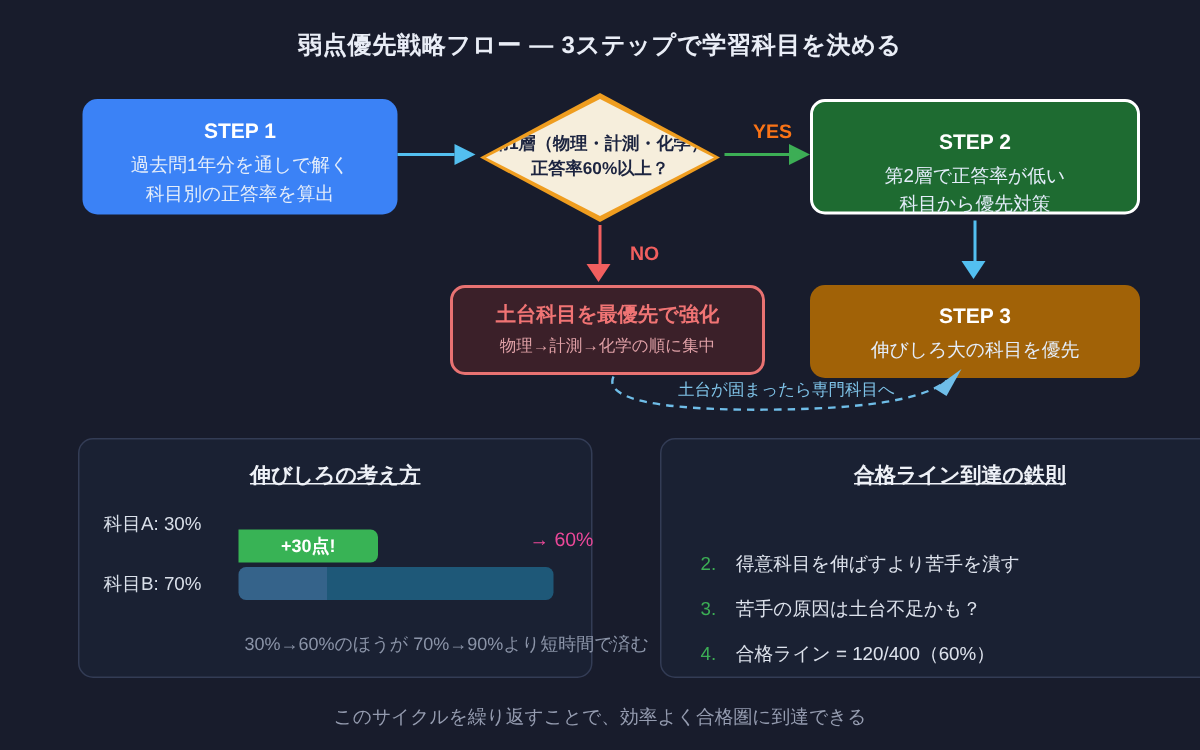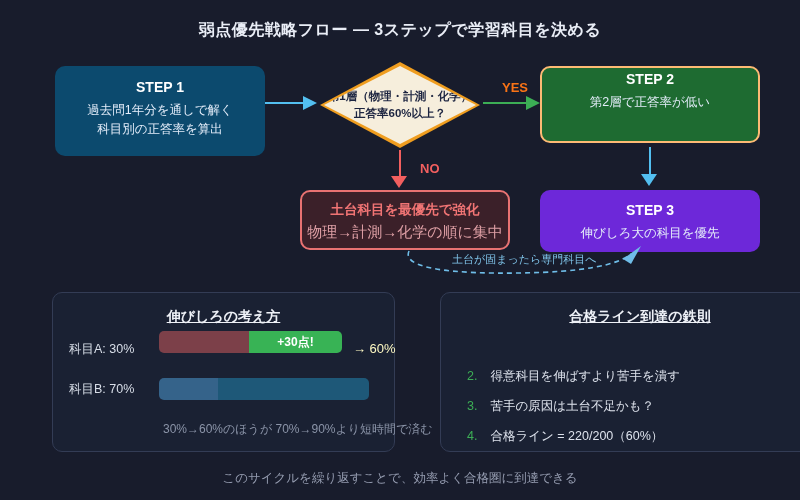--- a/index.html
+++ b/index.html
@@ -14,27 +14,27 @@
   .title {
     position:absolute; top:20px; left:0; width:800px;
     text-align:center; font-size:16px; font-weight:bold; color:#e9edf6;
     letter-spacing:0.5px;
   }
 
   .box { position:absolute; border-radius:10px; text-align:center; box-sizing:border-box; }
   .box-title { font-weight:bold; font-size:14px; color:#ffffff; margin-bottom:6px; }
   .box-line  { font-size:12.5px; color:#e4edfa; line-height:1.55; }
 
-  #step1 { left:55px; top:66px; width:210px; height:90px; background:#0c4a6e; padding-top:13px; }
-  #step2 { left:540px; top:66px; width:220px; height:77px; background:#1e6b31; border:2px solid #fdba74; padding-top:3px; }
-  #step3 { left:540px; top:190px; width:220px; height:62px; background:#6d28d9; padding-top:12px; }
+  #step1 { left:55px; top:66px; width:210px; height:77px; background:#3b82f6; padding-top:13px; }
+  #step2 { left:540px; top:66px; width:220px; height:77px; background:#1e6b31; border:2px solid #ffffff; padding-top:18px; }
+  #step3 { left:540px; top:190px; width:220px; height:62px; background:#a16207; padding-top:12px; }
 
   #fallback { left:300px; top:190px; width:210px; height:60px; background:#3b2029; border:2px solid #e87272; padding-top:9px; }
   #fallback .fb-title { font-weight:bold; font-size:13.5px; color:#f07474; margin-bottom:4px; }
-  #fallback .fb-sub   { font-size:15px; color:#dfa0a6; }
+  #fallback .fb-sub   { font-size:11px; color:#dfa0a6; }
 
   
   .diamond-outer {
     position:absolute; left:320px; top:62px; width:160px; height:86px;
     background:#ef9d1f;
     clip-path:polygon(50% 0,100% 50%,50% 100%,0 50%);
   }
   .diamond-inner {
     position:absolute; left:4px; top:4px; right:4px; bottom:4px;
     background:#f6eedc;
@@ -62,21 +62,21 @@
   .panel-title { margin-top:15px; text-align:center; font-size:14px; font-weight:bold; color:#eef1f7;text-decoration:underline; }
 
   .bar-label { position:absolute; left:16px; font-size:12.5px; color:#d9dfe9; }
   .bar-row   { position:absolute; left:106px; height:22px; display:flex; }
   .seg { height:22px; }
   .seg-a1 { width:90px;  background:#7c4049; border-radius:5px 0 0 5px; }
   .seg-a2 { width:93px;  background:#38b355; border-radius:0 5px 5px 0;
             color:#ffffff; font-size:12px; font-weight:bold; line-height:22px; text-align:center; }
   .seg-b1 { width:59px;  background:#35638a; border-radius:5px 0 0 5px; }
   .seg-b2 { width:151px; background:#1e5878; border-radius:0 5px 5px 0; }
-  .bar-target { position:absolute; left:300px; top:48px; color:#fef9c3; font-size:13px; white-space:nowrap; }
+  .bar-target { position:absolute; left:300px; top:59px; color:#ec4899; font-size:13px; white-space:nowrap; }
   .growth-caption { position:absolute; left:110px; top:128px; font-size:12px; color:#8b94a8; white-space:nowrap; }
 
   .rule-item { position:absolute; left:26px; font-size:12.5px; white-space:nowrap; }
   .rule-num  { display:inline-block; width:20px; color:#3cae55; }
   .rule-text { color:#dde2ec; }
 
   .footer {
     position:absolute; top:470px; left:0; width:800px; text-align:center;
     font-size:12.5px; color:#959cb0;
   }
@@ -104,20 +104,21 @@
     </div>
   </div>
 
   <div class="lbl-yes">YES</div>
   <div class="hline" style="left:483px; top:102px; width:43px; background:#3cae55;"></div>
   <div class="head-right" style="left:526px; top:96px; border-left:14px solid #3cae55;"></div>
 
   <div class="box" id="step2">
     <div class="box-title">STEP 2</div>
     <div class="box-line">第2層で正答率が低い</div>
+    <div class="box-line">科目から優先対策</div>
   </div>
 
   <div class="lbl-no">NO</div>
   <div class="vline" style="left:399px; top:150px; height:26px; background:#f25f5f;"></div>
   <div class="head-down" style="left:391px; top:176px; border-top:12px solid #f25f5f;"></div>
 
   <div class="box" id="fallback">
     <div class="fb-title">土台科目を最優先で強化</div>
     <div class="fb-sub">物理→計測→化学の順に集中</div>
   </div>
@@ -133,21 +134,21 @@
   <svg class="dashed-svg" width="255" height="42" viewBox="0 0 255 42">
     <path d="M 14 8 C 6 26, 60 31, 125 30 C 190 29, 222 22, 236 11" fill="none" stroke="#6fbde8" stroke-width="1.6" stroke-dasharray="5 4"></path>
     <polygon points="228,16 246,3 236,21" fill="#6fbde8"></polygon>
   </svg>
   <div class="dash-label">土台が固まったら専門科目へ</div>
 
   <div class="panel" id="growth">
     <div class="panel-title">伸びしろの考え方</div>
 
     <div class="bar-label" style="top:48px;">科目A: 30%</div>
-    <div class="bar-row" style="top:38px;">
+    <div class="bar-row" style="top:60px;flex-direction:column;">
       <div class="seg seg-a1"></div>
       <div class="seg seg-a2">+30点!</div>
     </div>
     <div class="bar-target">→ 60%</div>
 
     <div class="bar-label" style="top:88px;">科目B: 70%</div>
     <div class="bar-row" style="top:85px;">
       <div class="seg seg-b1"></div>
       <div class="seg seg-b2"></div>
     </div>
@@ -161,19 +162,19 @@
     <div class="rule-item" style="top:75px;">
       <span class="rule-num">2.</span>
       <span class="rule-text">得意科目を伸ばすより苦手を潰す</span>
     </div>
     <div class="rule-item" style="top:105px;">
       <span class="rule-num">3.</span>
       <span class="rule-text">苦手の原因は土台不足かも？</span>
     </div>
     <div class="rule-item" style="top:135px;">
       <span class="rule-num">4.</span>
-      <span class="rule-text">合格ライン = 220/200（60%）</span>
+      <span class="rule-text">合格ライン = 120/400（60%）</span>
     </div>
   </div>
 
   <div class="footer">このサイクルを繰り返すことで、効率よく合格圏に到達できる</div>
 
 </div>
 
 </body></html>

